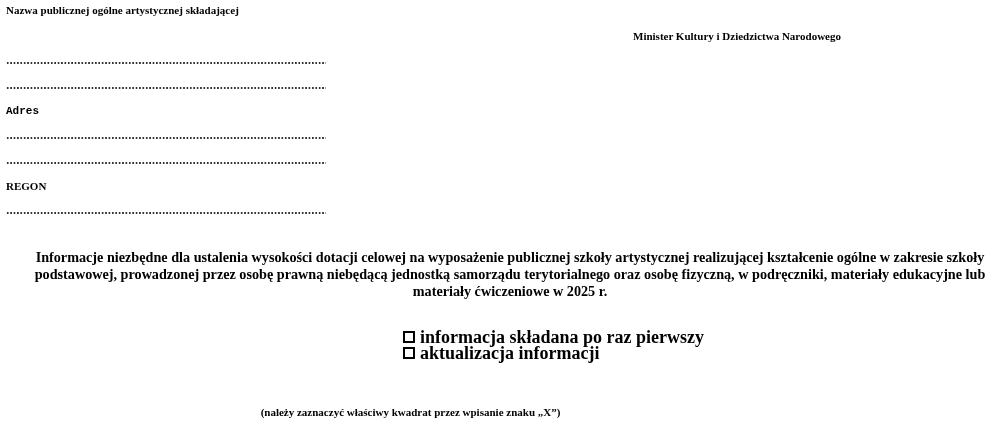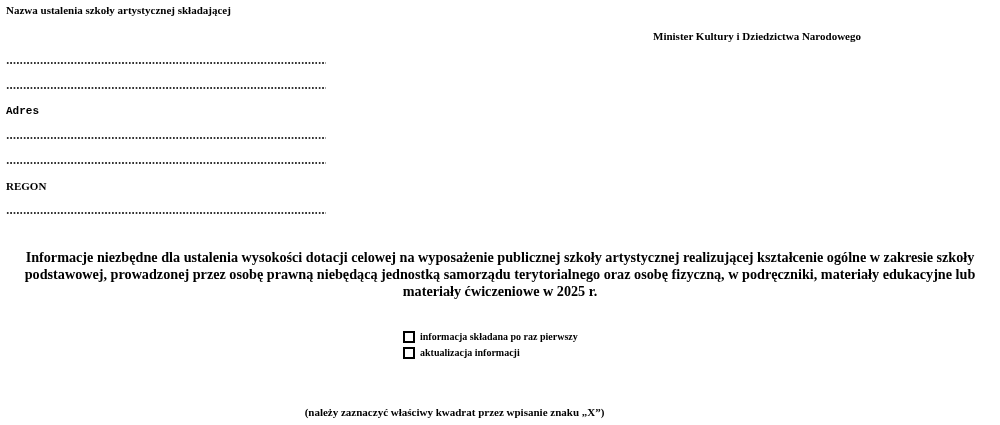--- a/index.html
+++ b/index.html
@@ -10,43 +10,43 @@
   }
   .abs { position: absolute; white-space: nowrap; }
   .small-bold { font-size: 11px; font-weight: bold; line-height: 13px; }
   .dots {
     position: absolute; left: 6px; width: 320px; height: 2px;
     background-image: radial-gradient(circle, #333 0.9px, transparent 1.1px);
     background-size: 3.4px 2px;
     background-repeat: repeat-x;
   }
   .title {
-    position: absolute; left: 10px; top: 249px; width: 980px;
+    position: absolute; left: 20px; top: 249px; width: 980px;
     text-align: center; font-weight: bold; font-size: 14.2px; line-height: 17px;
     white-space: normal;
   }
-  .checks { position: absolute; left: 403px; top: 329px; font-weight: bold; font-size: 10px; line-height: 16px; }
+  .checks { position: absolute; left: 403px; top: 329px; font-weight: bold; font-size: 18px; line-height: 16px; }
   .check-row { display: flex; align-items: center; }
   .box {
     display: inline-block; width: 8px; height: 8px; border: 2px solid #000;
     margin-right: 5px; box-sizing: content-box;
   }
   .note {
     position: absolute; left: 0; width: 821px; top: 406px; text-align: center;
-    font-weight: bold; font-size: 11px; padding-left: 44px;
+    font-weight: bold; font-size: 11px;
   }
 </style>
 </head>
 <body>
 
 <div class="abs small-bold" style="left:6px; top:4px;">
-  <div>Nazwa ustalenia szkoły artystycznej składającej</div>
+  <div>Nazwa publicznej ogólne artystycznej składającej</div>
 </div>
 
-<div class="abs small-bold" style="left:653px; top:30px;">Minister Kultury i Dziedzictwa Narodowego</div>
+<div class="abs small-bold" style="left:633px; top:30px;">Minister Kultury i Dziedzictwa Narodowego</div>
 
 <div class="dots" style="top:62px;"></div>
 <div class="dots" style="top:87px;"></div>
 
 <div class="abs small-bold" style="left:6px; top:105px;font-family:Liberation Mono, monospace;">Adres</div>
 <div class="dots" style="top:137px;"></div>
 <div class="dots" style="top:162px;"></div>
 
 <div class="abs small-bold" style="left:6px; top:180px;text-align:right;">REGON</div>
 <div class="dots" style="top:212px;"></div>

